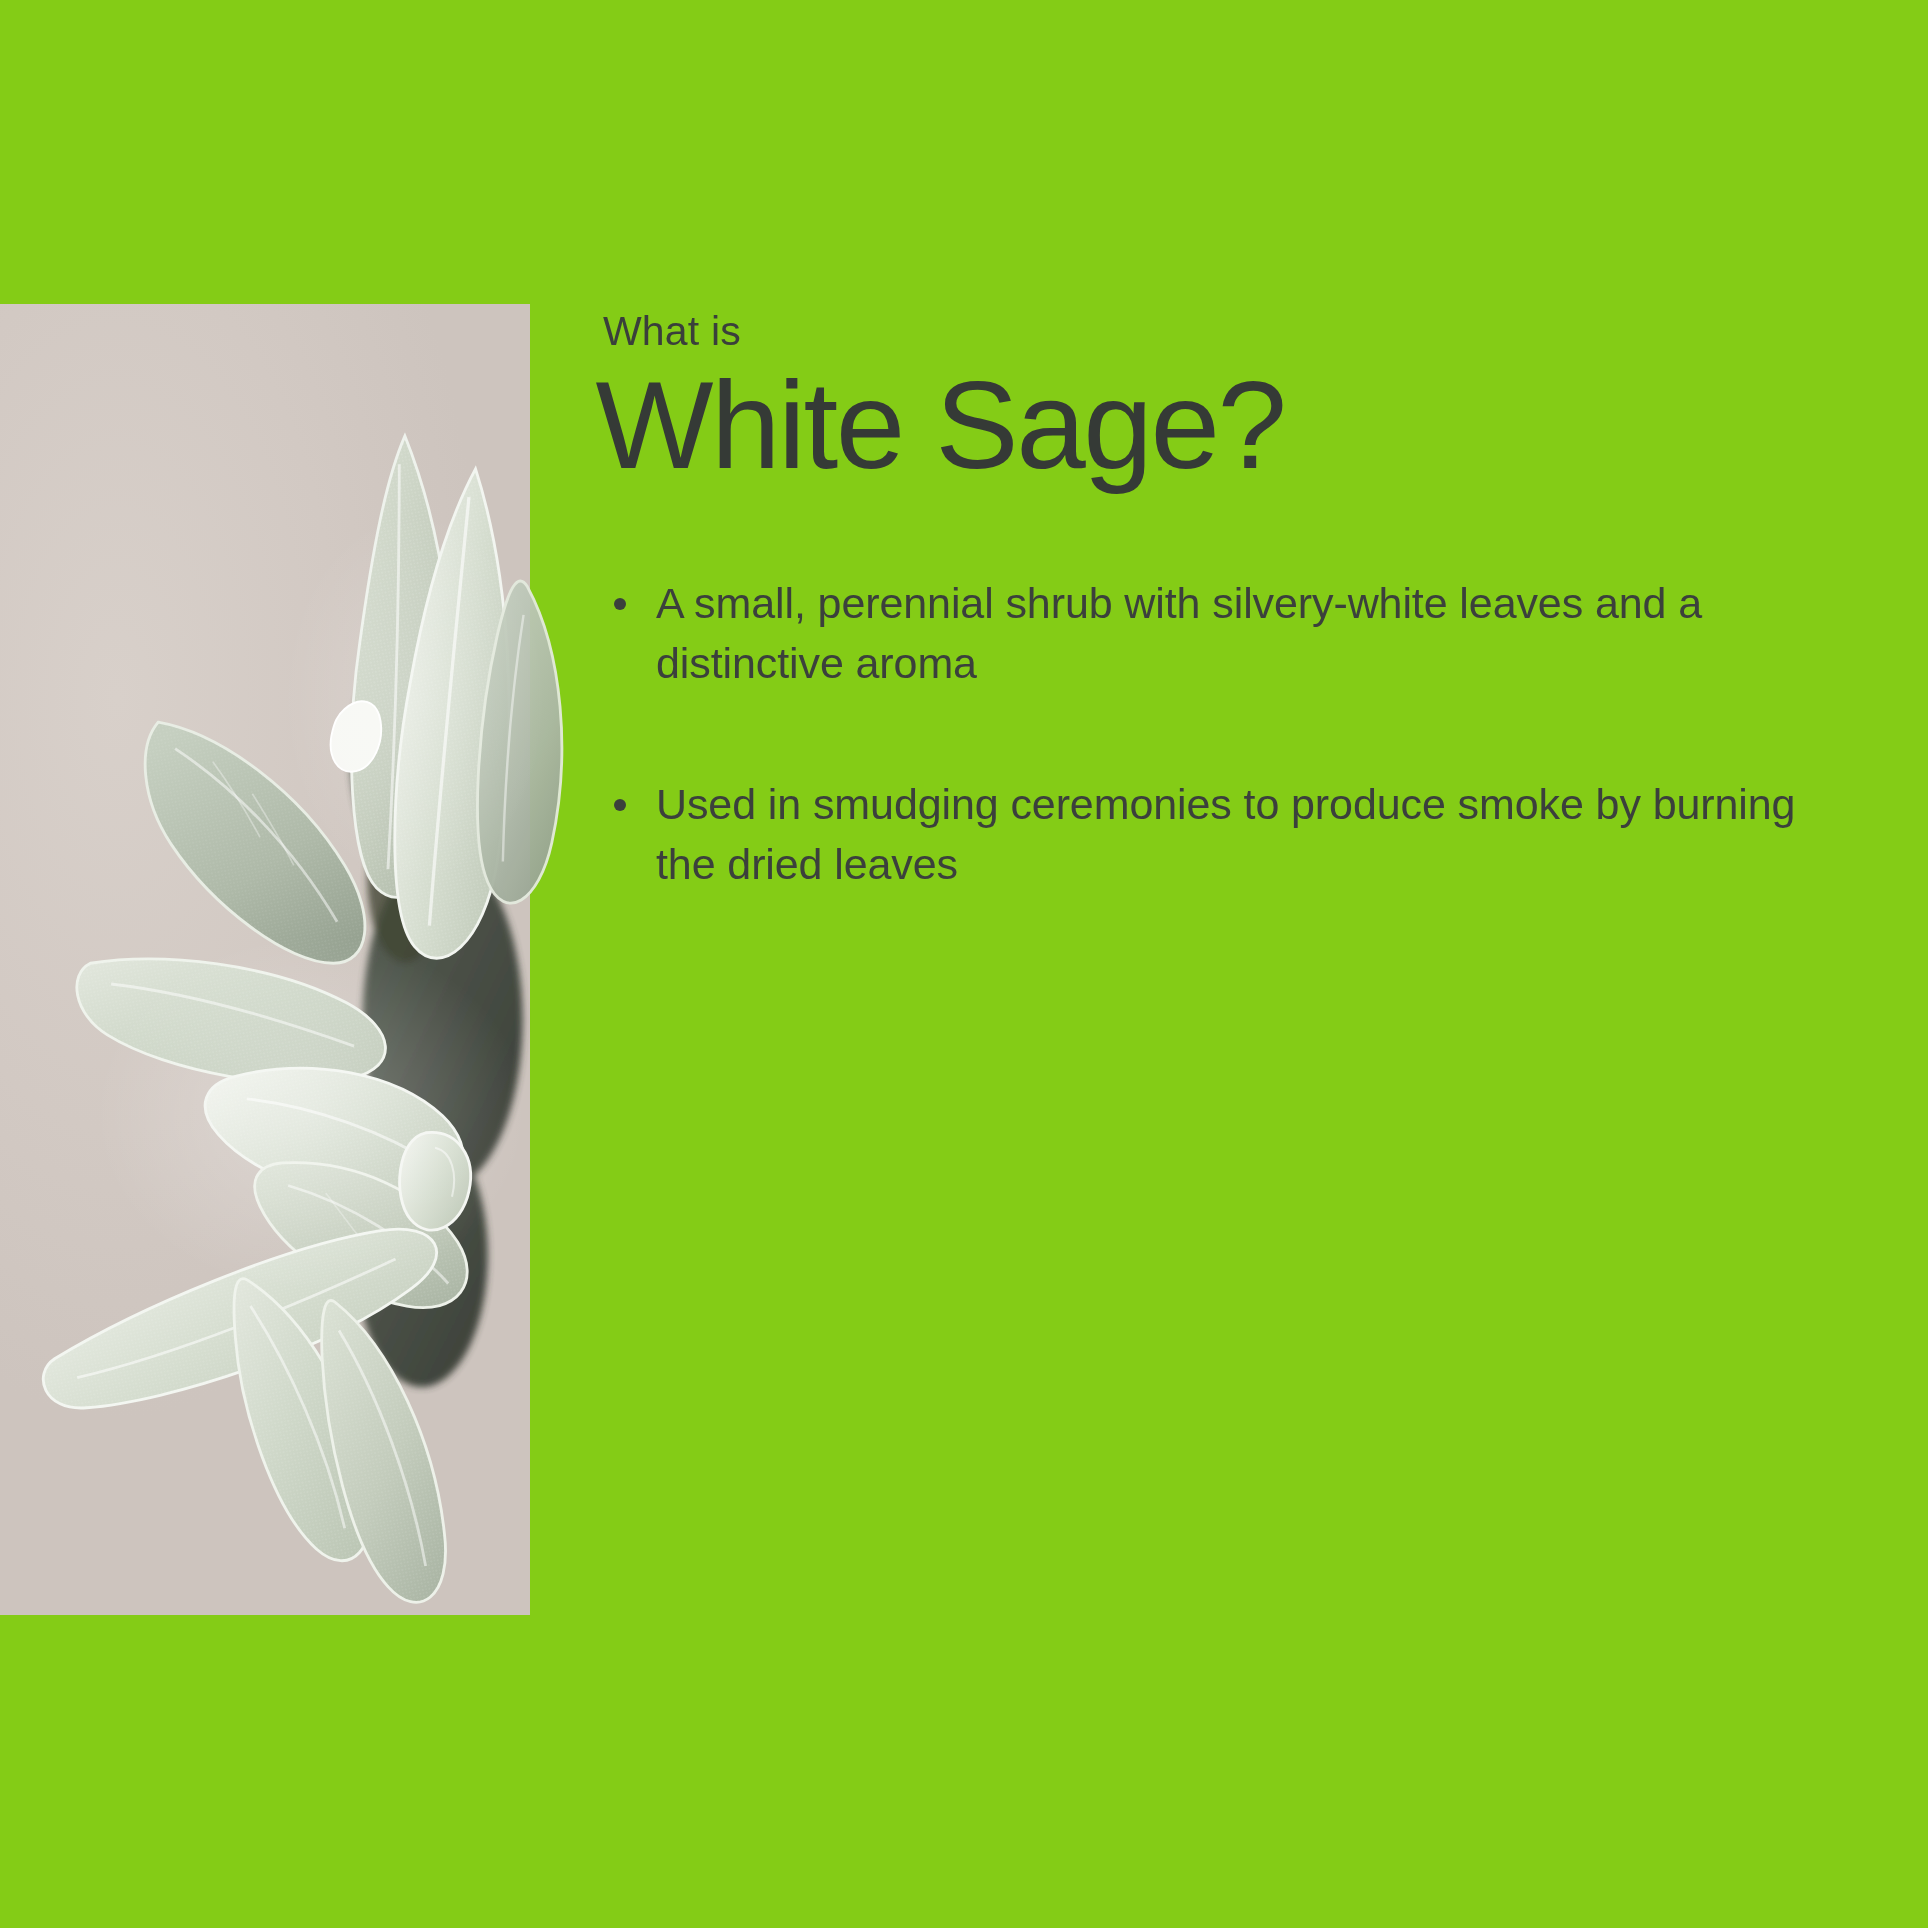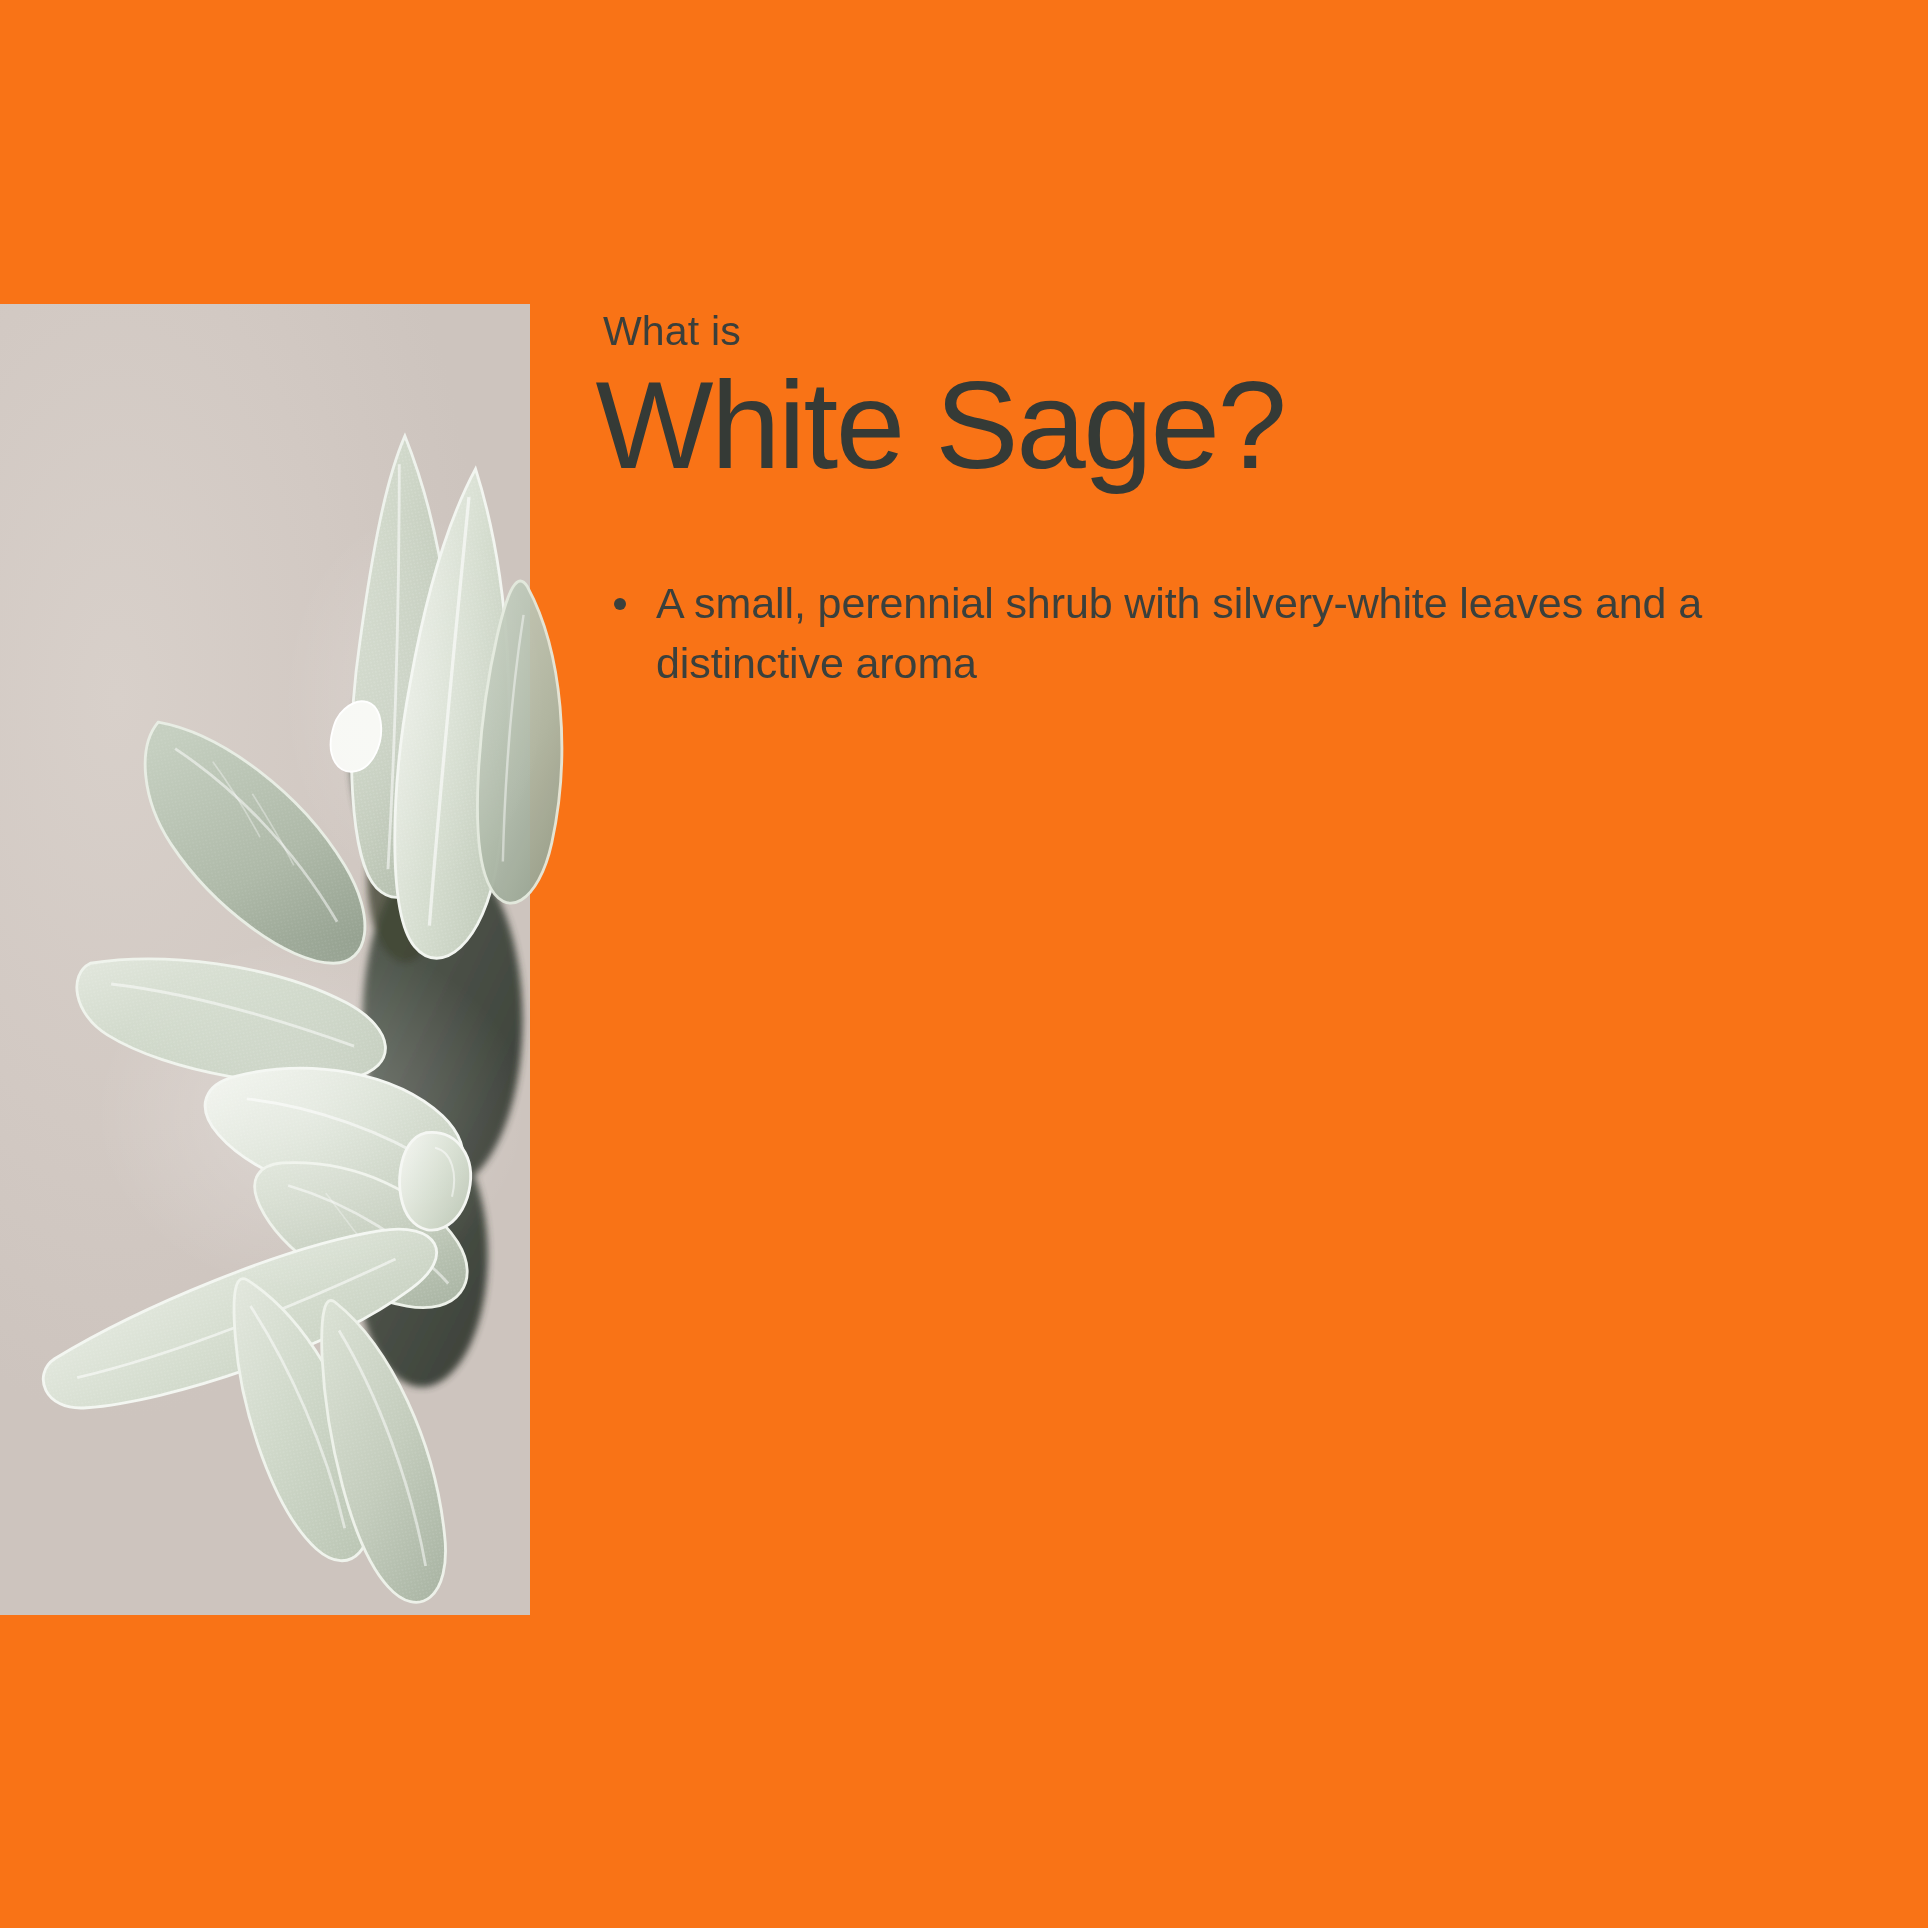--- a/index.html
+++ b/index.html
@@ -11,21 +11,21 @@
     height: 1928px;
     background: #f4f4ef;
     font-family: "Liberation Sans", sans-serif;
     overflow: hidden;
     position: relative;
   }
 
   #slide {
     position: absolute;
     inset: 0;
-    background: #f97316;
+    background: #84cc16;
   }
 
   
   #image-panel {
     position: absolute;
     left: 0;
     top: 304px;
     width: 530px;
     height: 1311px;
     background: #d2c9c3;
@@ -243,17 +243,21 @@
 
     <div id="eyebrow">What is</div>
 
     <h1 id="headline">White Sage?</h1>
 
     <ul id="bullets">
       <li class="bullet">
         <span class="bullet-dot"></span>
         <span class="bullet-text">A small, perennial shrub with silvery-white leaves and a distinctive aroma</span>
       </li>
+      <li class="bullet">
+        <span class="bullet-dot"></span>
+        <span class="bullet-text">Used in smudging ceremonies to produce smoke by burning the dried leaves</span>
+      </li>
     </ul>
 
   </div>
 </div>
 
 
 </body></html>

